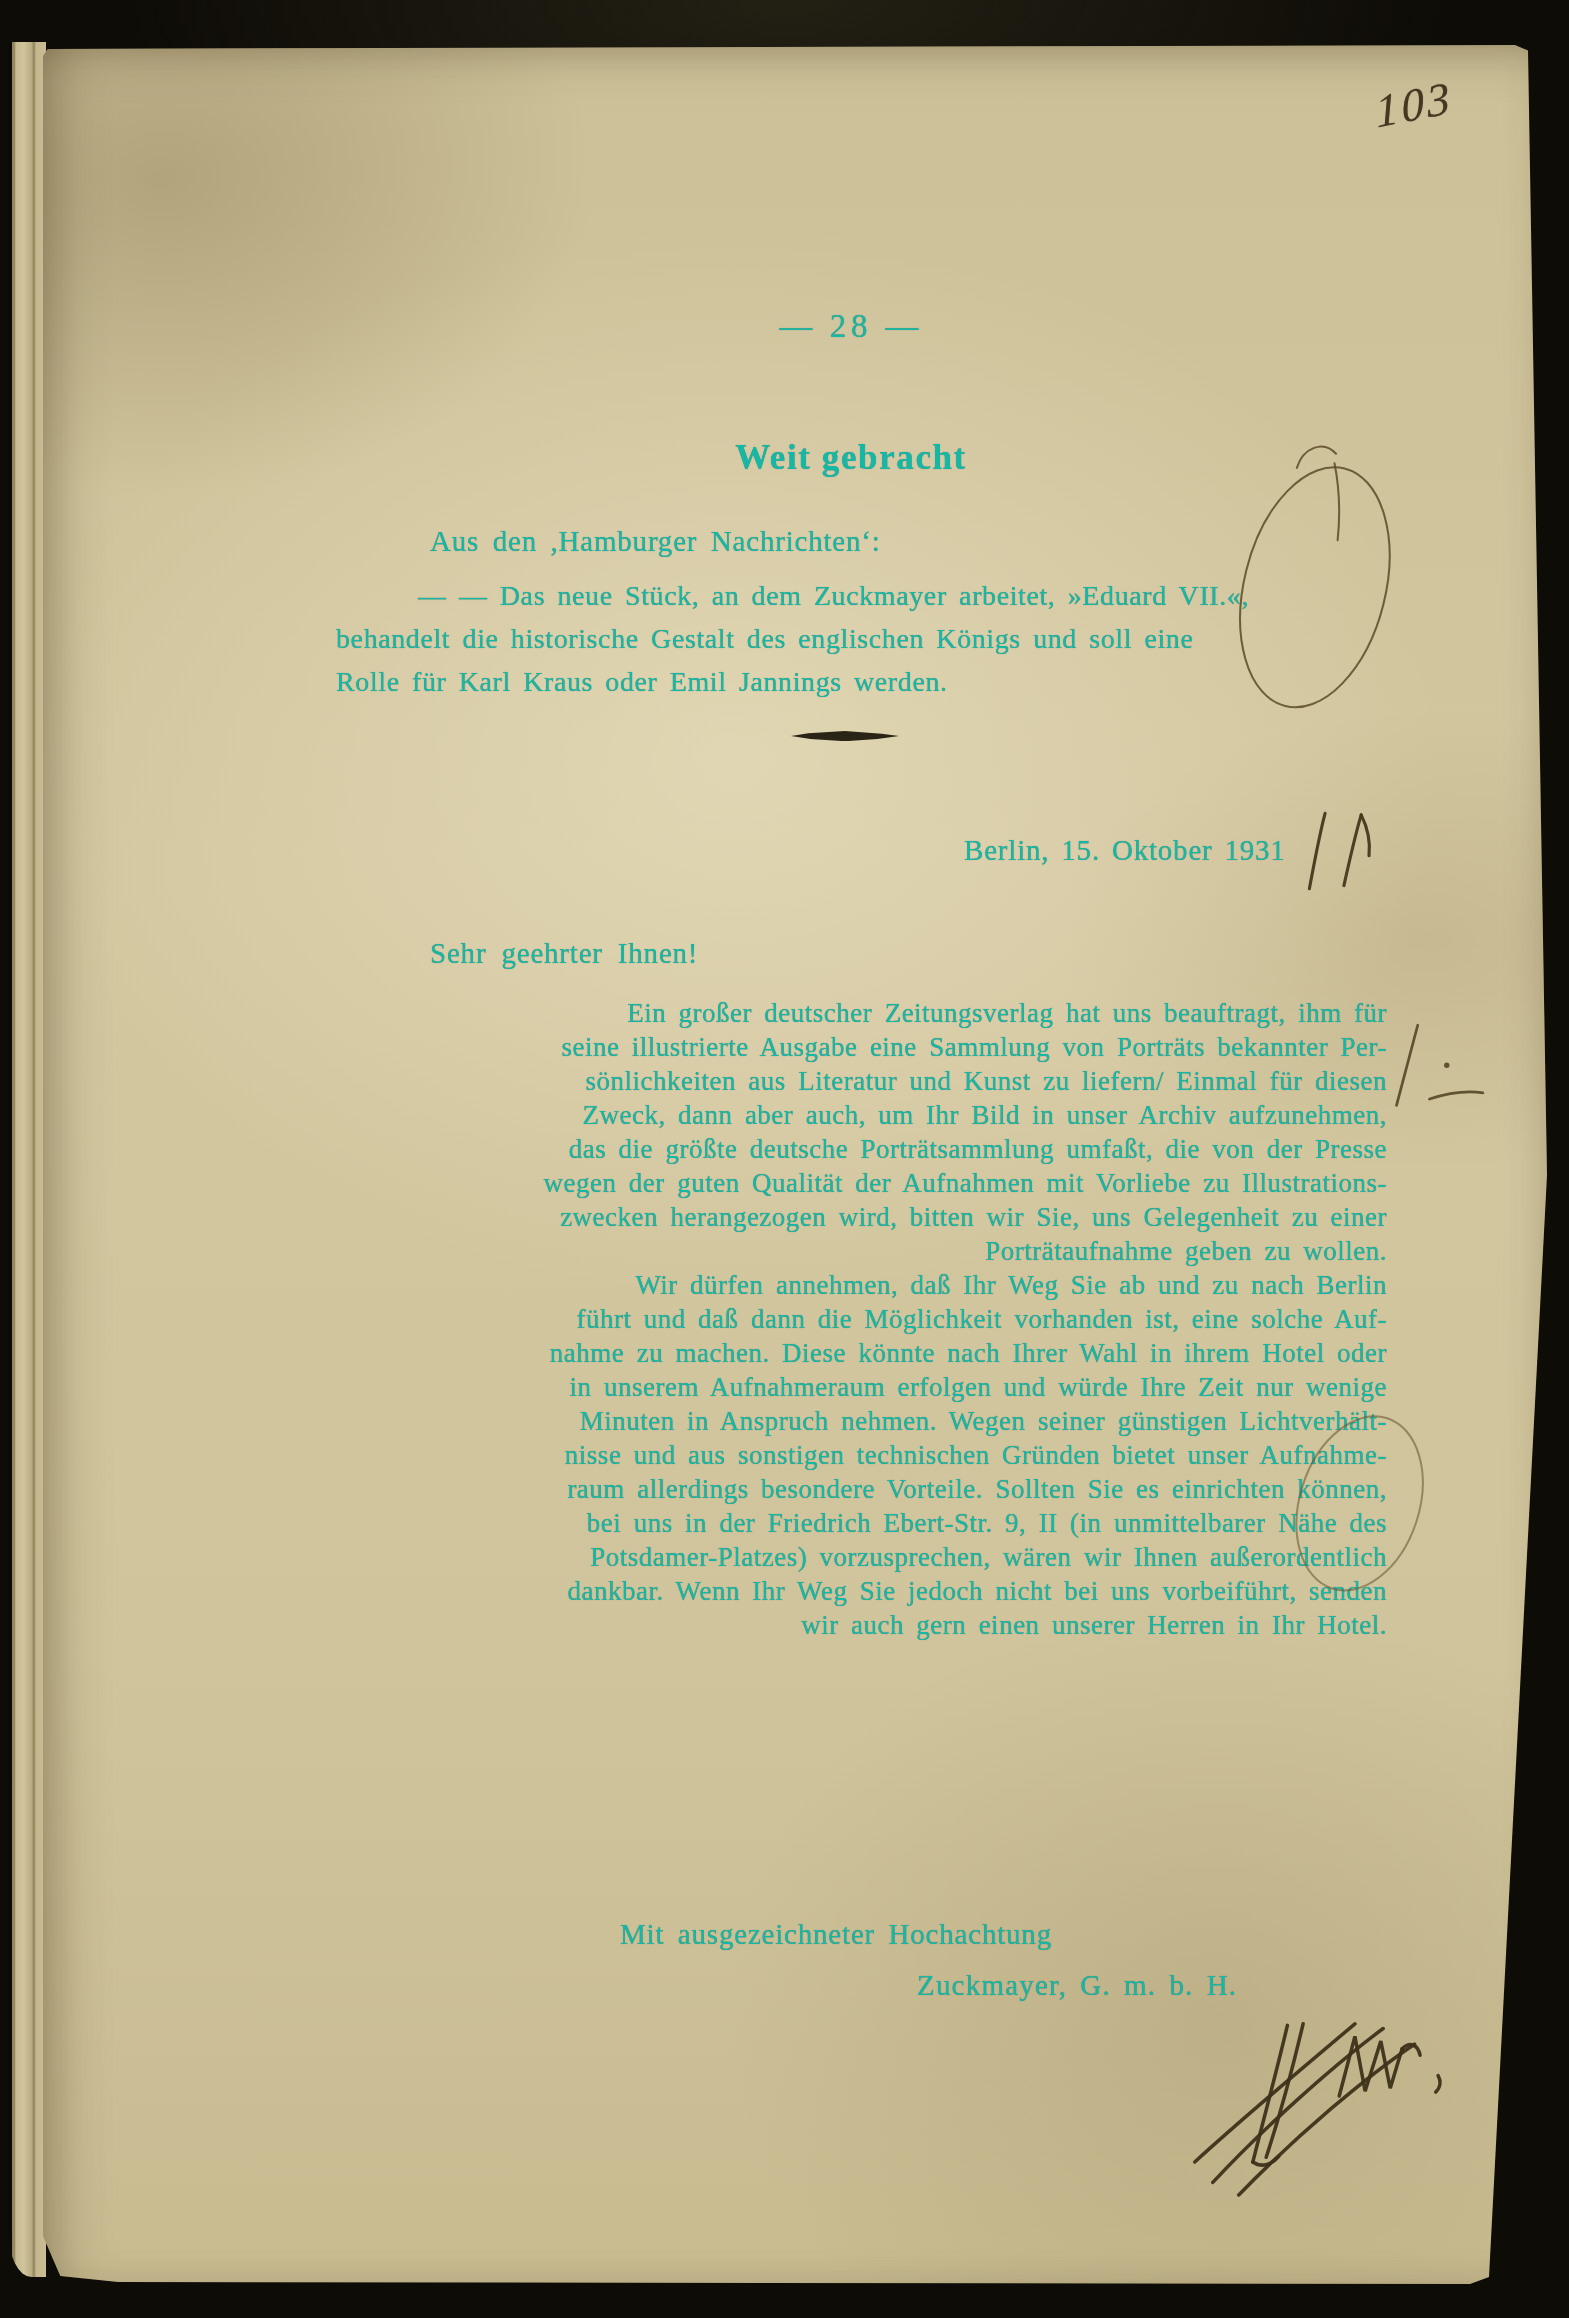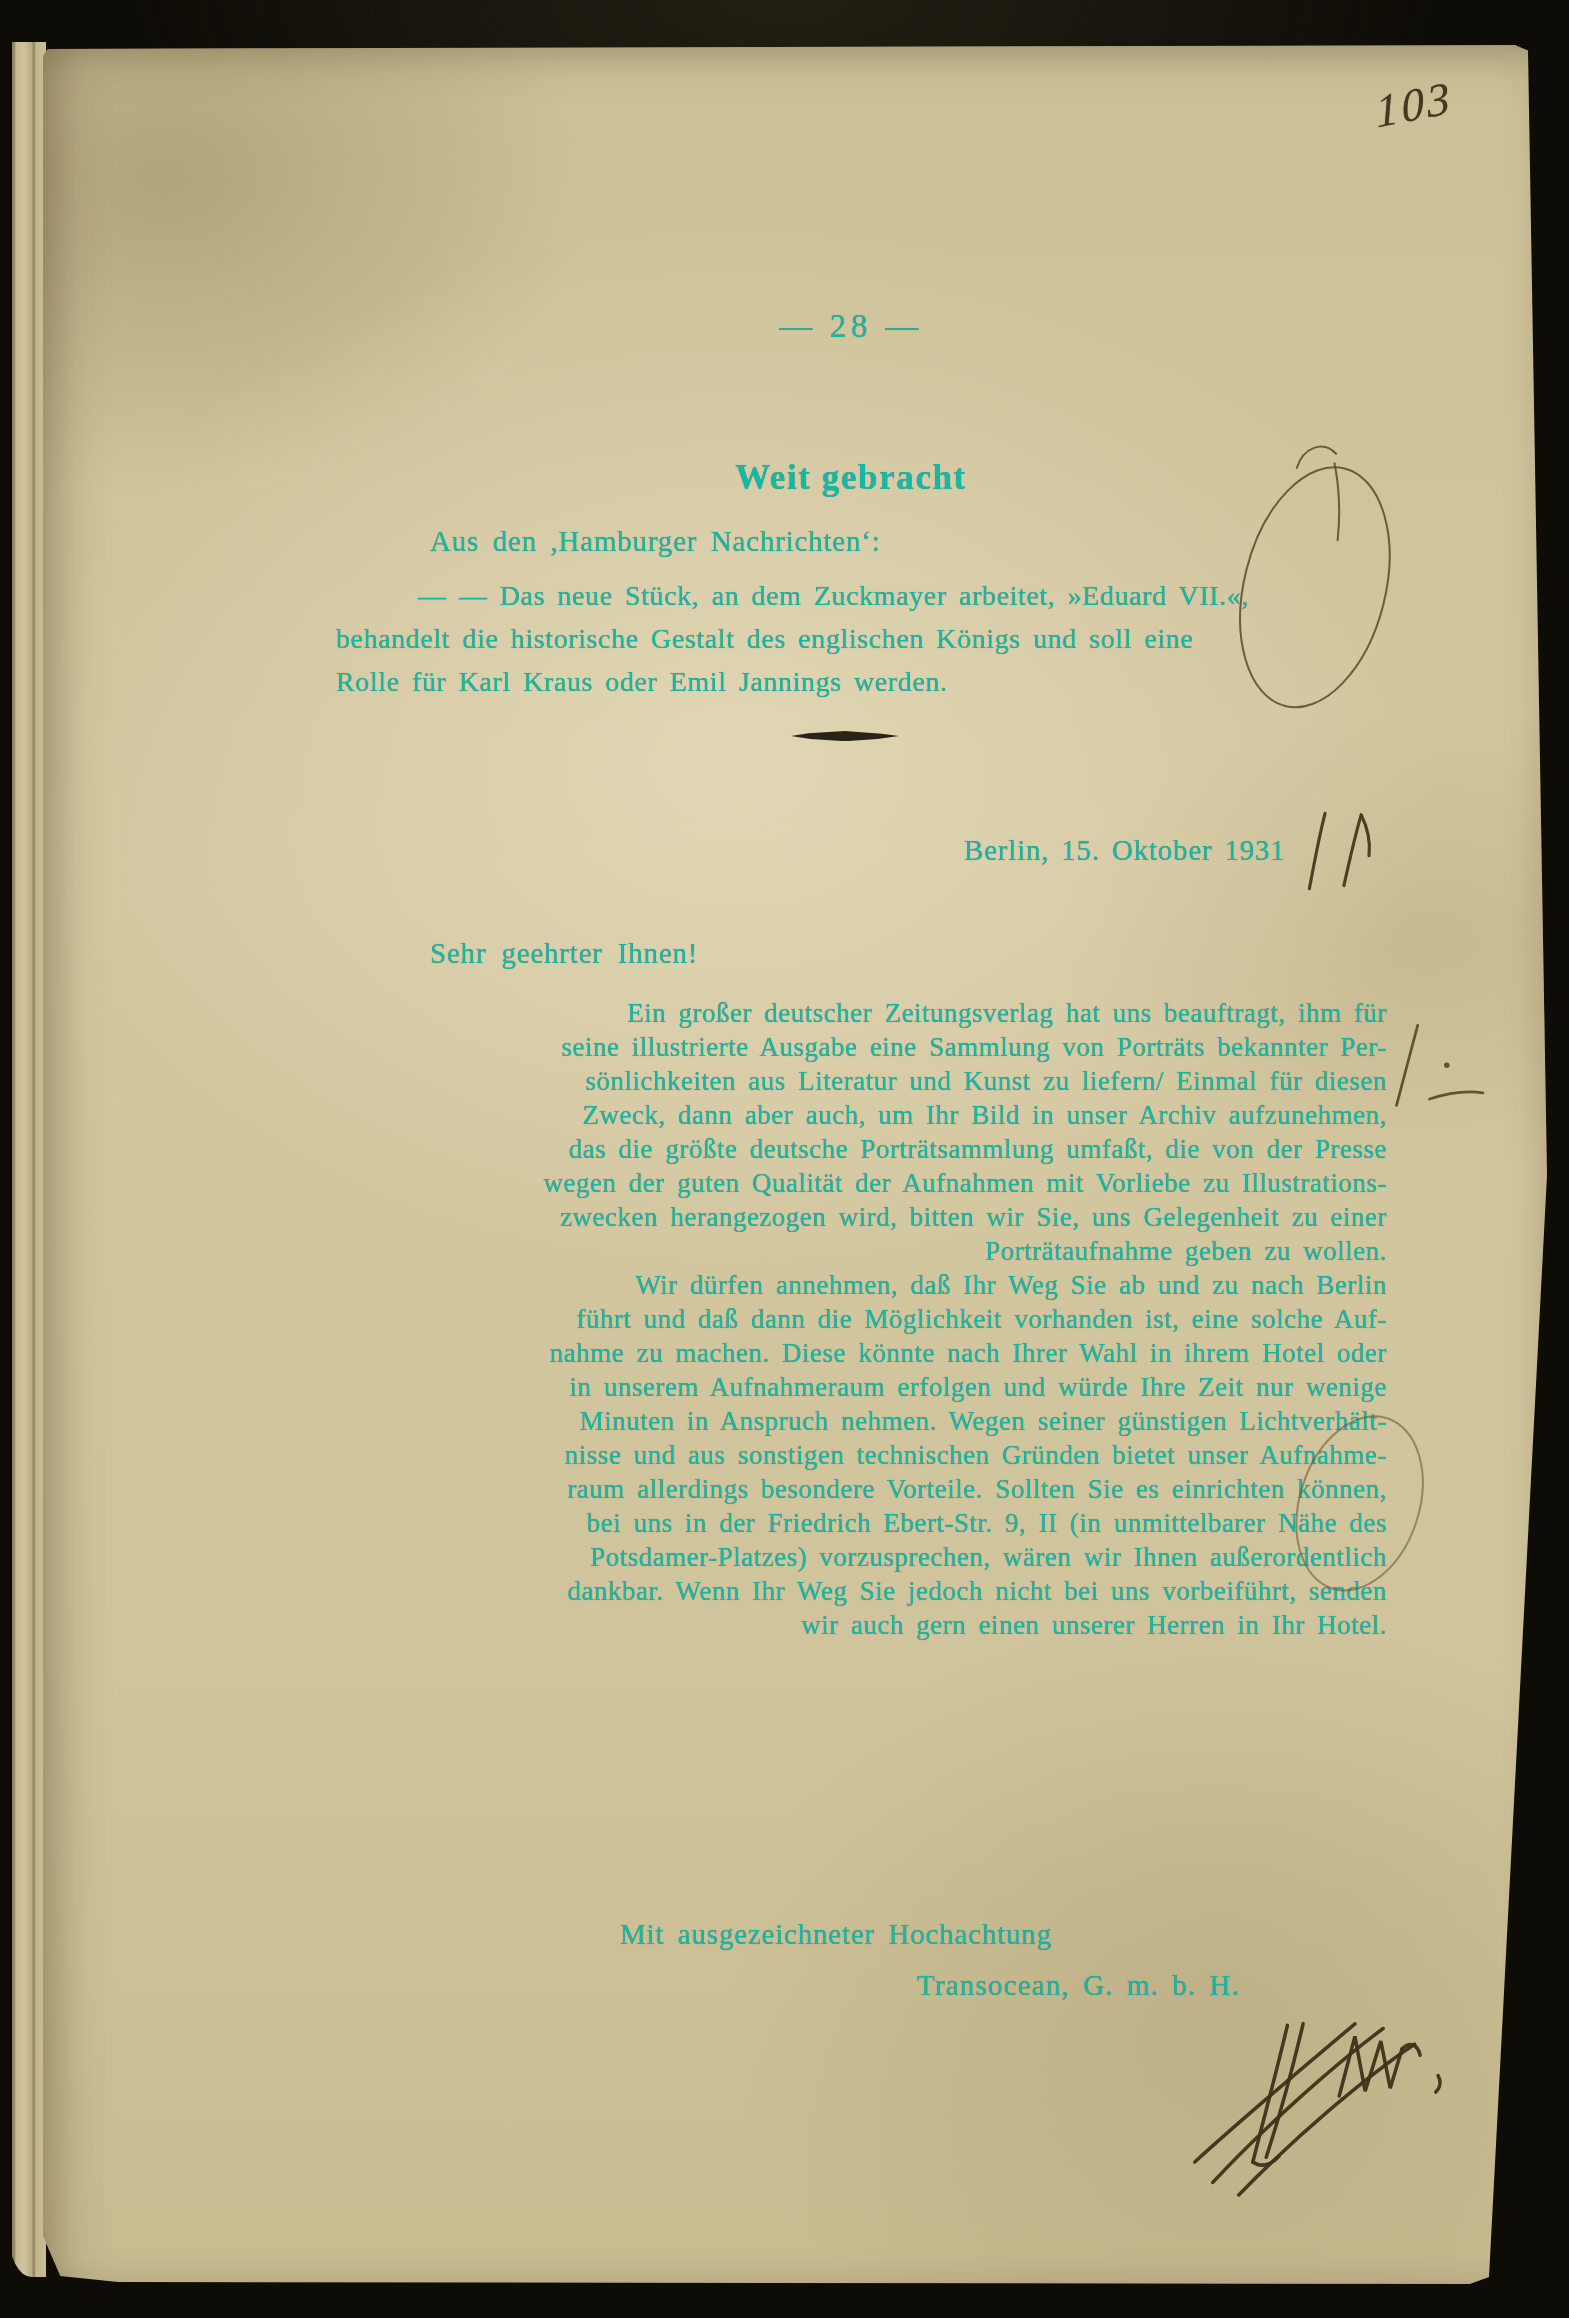--- a/index.html
+++ b/index.html
@@ -33,21 +33,21 @@
                       1446px 2232px, 1427px 2239px, 75px 2237px, 17.3px 2231px, 0px 2191px);
     box-shadow:inset 36px 0 55px -27px rgba(62,48,22,.38),
                inset 0 28px 55px -28px rgba(62,48,22,.30),
                inset -23.5px 0 47px -23.5px rgba(62,48,22,.22);
   }
   
   .print{position:absolute;color:#14b8a6;text-shadow:0 0 0.8px rgba(47,40,28,.55);}
   #folio{left:343px;top:308px;width:1016px;text-align:center;
          font-size:33px;letter-spacing:4.7px;}
   #heading{left:343px;top:438px;width:1016px;text-align:center;
-           font-weight:bold;font-size:35px;letter-spacing:1.6px;margin-top:20px;}
+           font-weight:bold;font-size:35px;letter-spacing:1.6px;}
   #source-line{left:430px;top:525px;font-size:29px;letter-spacing:0.8px;word-spacing:5.5px;}
   #quote{left:336px;top:574px;width:1036px;font-size:28px;line-height:43px;
          white-space:pre-line;text-indent:82px;word-spacing:4.7px;letter-spacing:0.6px;}
   #divider{position:absolute;left:791px;top:731px;width:108px;height:10.2px;background:#2a2417;
            clip-path:polygon(0 50%,16% 22%,50% 0,84% 26%,100% 50%,80% 78%,50% 100%,18% 78%);}
   #dateline{left:964px;top:834px;font-size:29px;letter-spacing:0.8px;word-spacing:3.9px;}
   #salutation{left:430px;top:937px;font-size:29px;letter-spacing:0.8px;word-spacing:7px;}
   #letter-body{left:343px;top:996px;width:1044px;font-size:27px;line-height:34px;}
   .para{white-space:pre-line;text-indent:88px;word-spacing:5.1px;letter-spacing:0.5px;text-align:right;}
   #closing{left:620px;top:1918px;font-size:29px;letter-spacing:0.8px;word-spacing:5.5px;}
@@ -89,21 +89,21 @@
 in unserem Aufnahmeraum erfolgen und würde Ihre Zeit nur wenige
 Minuten in Anspruch nehmen. Wegen seiner günstigen Lichtverhält-
 nisse und aus sonstigen technischen Gründen bietet unser Aufnahme-
 raum allerdings besondere Vorteile. Sollten Sie es einrichten können,
 bei uns in der Friedrich Ebert-Str. 9, II (in unmittelbarer Nähe des
 Potsdamer-Platzes) vorzusprechen, wären wir Ihnen außerordentlich
 dankbar. Wenn Ihr Weg Sie jedoch nicht bei uns vorbeiführt, senden
 wir auch gern einen unserer Herren in Ihr Hotel.</div>
 </div>
 <div class="print" id="closing">Mit ausgezeichneter Hochachtung</div>
-<div class="print" id="signer">Transocean, G. m. b. H.</div>
+<div class="print" id="signer">Zuckmayer, G. m. b. H.</div>
 
 <div id="hw-number">103</div>
 
 <svg id="marks" width="1570" height="2319" viewBox="0 0 2000 2954">
 
   <g stroke="rgba(92,74,40,0.85)" fill="none" stroke-width="2.6" stroke-linecap="round">
     <ellipse cx="1675" cy="748" rx="90" ry="156" transform="rotate(14 1675 748)"></ellipse>
     <path d="M 1652 596 C 1660 570 1686 560 1702 578"></path>
     <path d="M 1700 590 C 1706 620 1708 650 1704 688"></path>
   </g>

